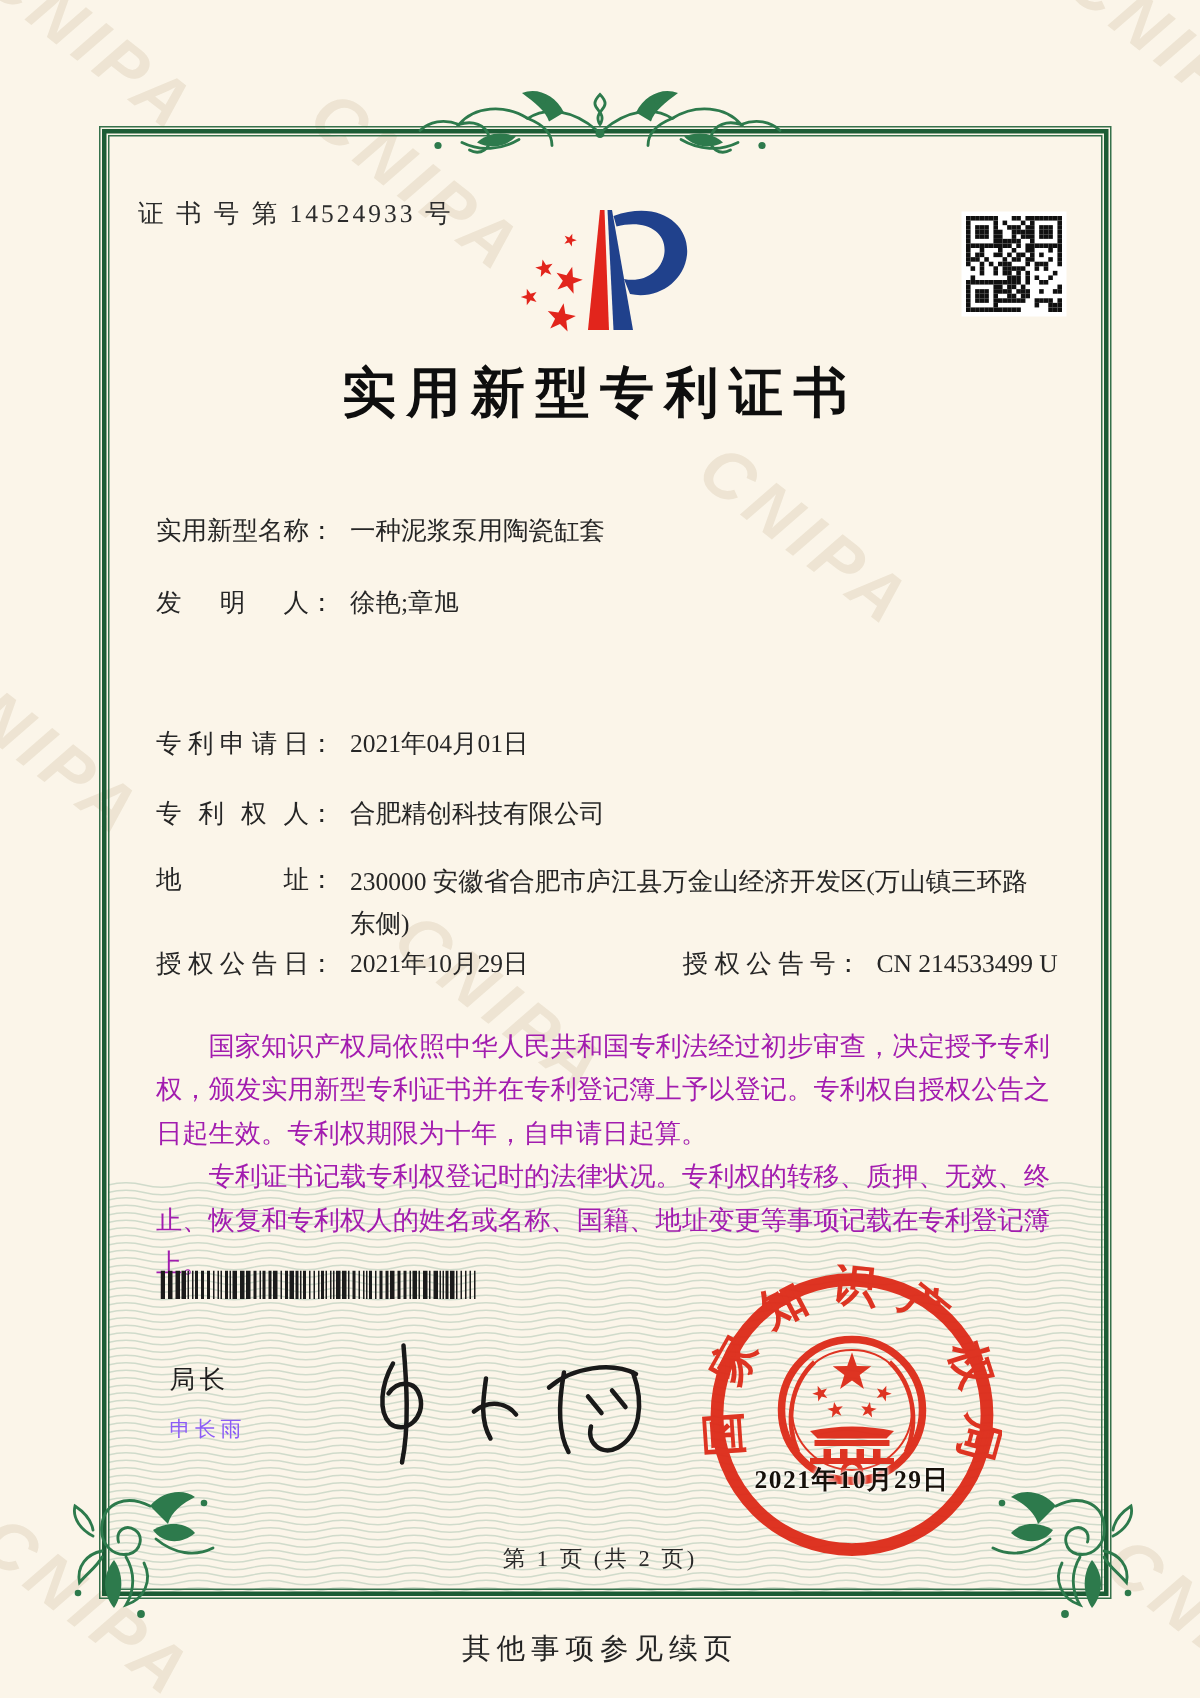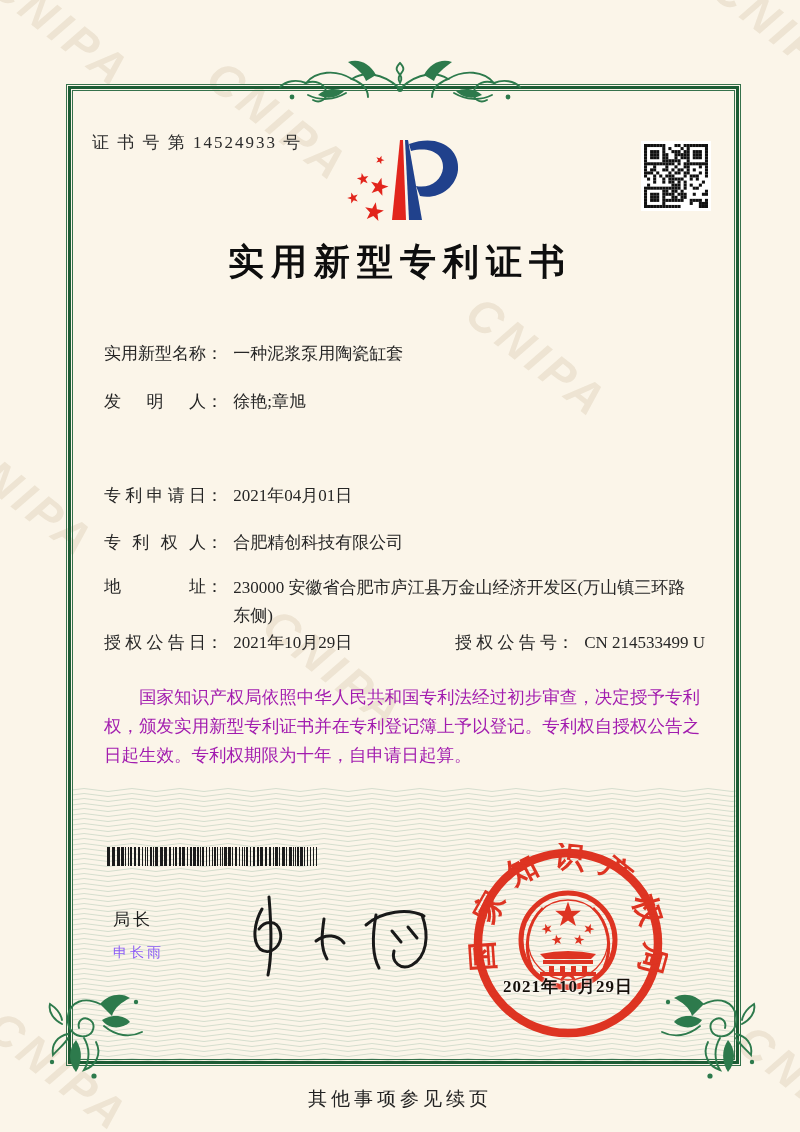--- a/index.html
+++ b/index.html
@@ -442,20 +442,21 @@
     <span class="lbl">授权公告日</span><span class="colon">：</span>
     <span class="val">2021年10月29日</span>
     <span class="pair2">
       <span class="lbl">授权公告号</span><span class="colon">：</span>
       <span class="val">CN 214533499 U</span>
     </span>
   </div>
 
   <div class="body-text">
     <p>国家知识产权局依照中华人民共和国专利法经过初步审查，决定授予专利权，颁发实用新型专利证书并在专利登记簿上予以登记。专利权自授权公告之日起生效。专利权期限为十年，自申请日起算。</p>
+    <p>专利证书记载专利权登记时的法律状况。专利权的转移、质押、无效、终止、恢复和专利权人的姓名或名称、国籍、地址变更等事项记载在专利登记簿上。</p>
   </div>
 
   <svg class="barcode" viewBox="0 0 214 19" preserveAspectRatio="none">
       <g>
         <rect x="0" y="0" width="3" height="19" class="bar"></rect>
         <rect x="5" y="0" width="3" height="19" class="bar"></rect>
         <rect x="10" y="0" width="3" height="19" class="bar"></rect>
         <rect x="14" y="0" width="3" height="19" class="bar"></rect>
         <rect x="18" y="0" width="1" height="19" class="bar"></rect>
         <rect x="21" y="0" width="1" height="19" class="bar"></rect>
@@ -561,15 +562,16 @@
         <rect class="emb" x="-28" y="18" width="56" height="4"></rect>
       </g>
       <circle class="embs" cx="0" cy="41" r="6" stroke-width="3"></circle>
       <path class="embs" d="M-36,28 C-45,8 -41,-17 -25,-32" stroke-width="3"></path>
       <path class="embs" d="M36,28 C45,8 41,-17 25,-32" stroke-width="3"></path>
       <path class="embs" d="M-20,45 Q0,51 20,45" stroke-width="4"></path>
     </g>
   </svg>
   <div class="seal-date">2021年10月29日</div>
 
+  <div class="page-num">第 1 页 (共 2 页)</div>
   <div class="continuation">其他事项参见续页</div>
 
 </div>
 
 </body></html>

